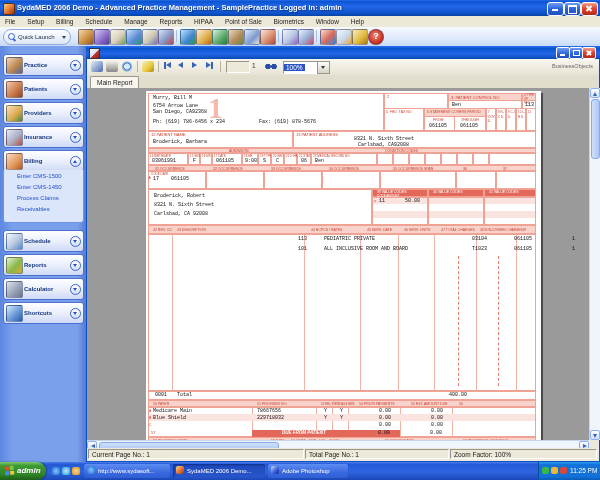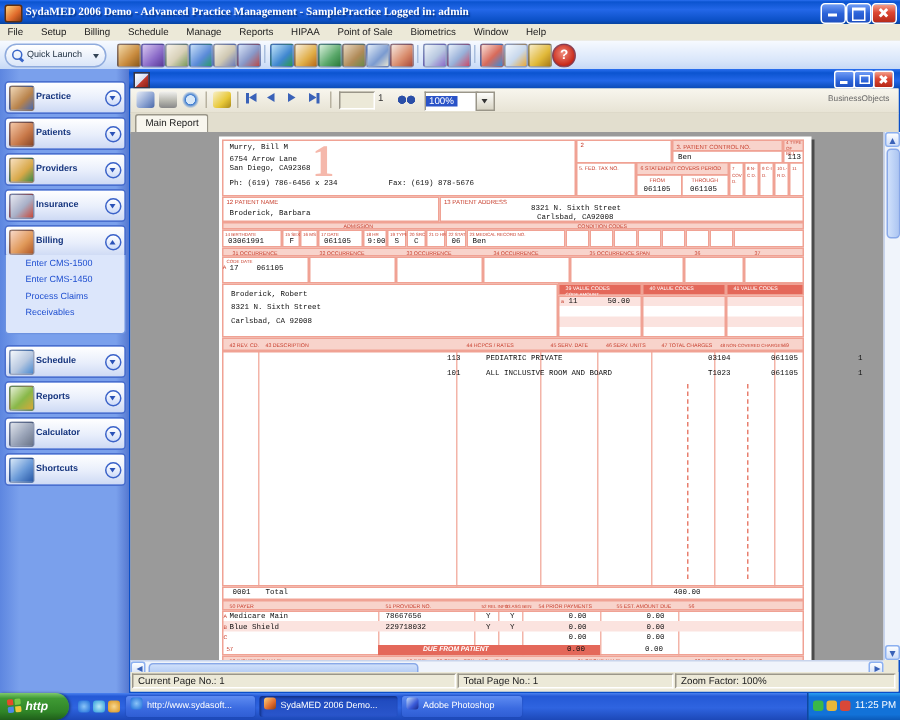--- a/index.html
+++ b/index.html
@@ -5,21 +5,21 @@
   html,body{margin:0;padding:0;}
   #screen{position:relative;width:600px;height:480px;overflow:hidden;background:#ece9d8;
           font-family:"Liberation Sans",sans-serif;-webkit-font-smoothing:antialiased;}
   .ab{position:absolute;}
   
   .titlebar{left:0;top:0;width:600px;height:16px;
     background:linear-gradient(180deg,#2a6ff0 0%,#0b54d0 8%,#2367e8 40%,#0b50c6 85%,#07439f 100%);
     color:#fff;font-size:7.5px;font-weight:bold;line-height:16px;}
   .app-icon{left:3px;top:3px;width:10px;height:10px;border-radius:2px;
     background:linear-gradient(135deg,#ffd27a,#e06a2b 60%,#8a3d12);border:1px solid #5d2f10;}
-  .title-text{left:17px;top:0;white-space:nowrap;text-shadow:1px 1px 1px #06358a;font-family:Liberation Serif, serif;}
+  .title-text{left:17px;top:0;white-space:nowrap;text-shadow:1px 1px 1px #06358a;}
   .winbtn{top:2px;width:15px;height:12px;border:1px solid #fff;border-radius:3px;
     background:linear-gradient(180deg,#6f9bf5,#2b63d9 50%,#1e4fc0);}
   .winbtn.close{background:linear-gradient(180deg,#f3a08c,#dd4632 45%,#b52818);}
   .winbtn i{position:absolute;left:4px;top:6px;width:6px;height:2px;background:#fff;}
   .winbtn.max i{left:3px;top:2px;width:7px;height:6px;background:none;border:1px solid #fff;border-top:2px solid #fff;}
   .winbtn.close i{left:6px;top:2px;width:2px;height:7px;transform:rotate(45deg);}
   .winbtn.close i.x2{transform:rotate(-45deg);}
   .menubar{left:0;top:16px;width:600px;height:11px;background:#ece9d8;border-bottom:1px solid #d8d4c4;font-size:6.5px;color:#222;}
   .menubar span{display:inline-block;padding:1px 5px 0 5px;line-height:10px;}
   
@@ -565,21 +565,21 @@
   </div>
 
   <div class="ab taskbar"></div>
   <div class="ab startbtn">
     <span class="flag">
       <i style="left:0;top:0;background:#e84a2a;border-radius:1px 1px 0 1px;"></i>
       <i style="left:5px;top:0;background:#7ac848;border-radius:1px 1px 1px 0;"></i>
       <i style="left:0;top:5px;background:#4a8ae8;border-radius:1px 0 1px 1px;"></i>
       <i style="left:5px;top:5px;background:#f0c838;border-radius:0 1px 1px 1px;"></i>
     </span>
-    <span class="stxt">http</span>
+    <span class="stxt">admin</span>
   </div>
   <span class="ab qlaunch">
     <i style="left:52px;top:467px;background:radial-gradient(circle,#8ac4f8,#1a6ad8);"></i>
     <i style="left:62px;top:467px;background:radial-gradient(circle,#b8e8f8,#2a9ad8);"></i>
     <i style="left:72px;top:467px;background:radial-gradient(circle,#f8d890,#d89018);"></i>
   </span>
   <span class="taskbtn" style="left:84px;width:86px;"><span class="tbi" style="background:radial-gradient(circle,#8ac4f8,#1a6ad8);"></span><span>http://www.sydasoft...</span></span>
   <span class="taskbtn active" style="left:173px;width:92px;"><span class="tbi" style="background:linear-gradient(135deg,#ffd27a,#e06a2b 60%,#8a3d12);"></span><span>SydaMED 2006 Demo...</span></span>
   <span class="taskbtn" style="left:268px;width:80px;"><span class="tbi" style="background:linear-gradient(135deg,#c8e0f8,#3a5ad8 60%,#1a2a88);"></span><span>Adobe Photoshop</span></span>
   <div class="ab tray">

